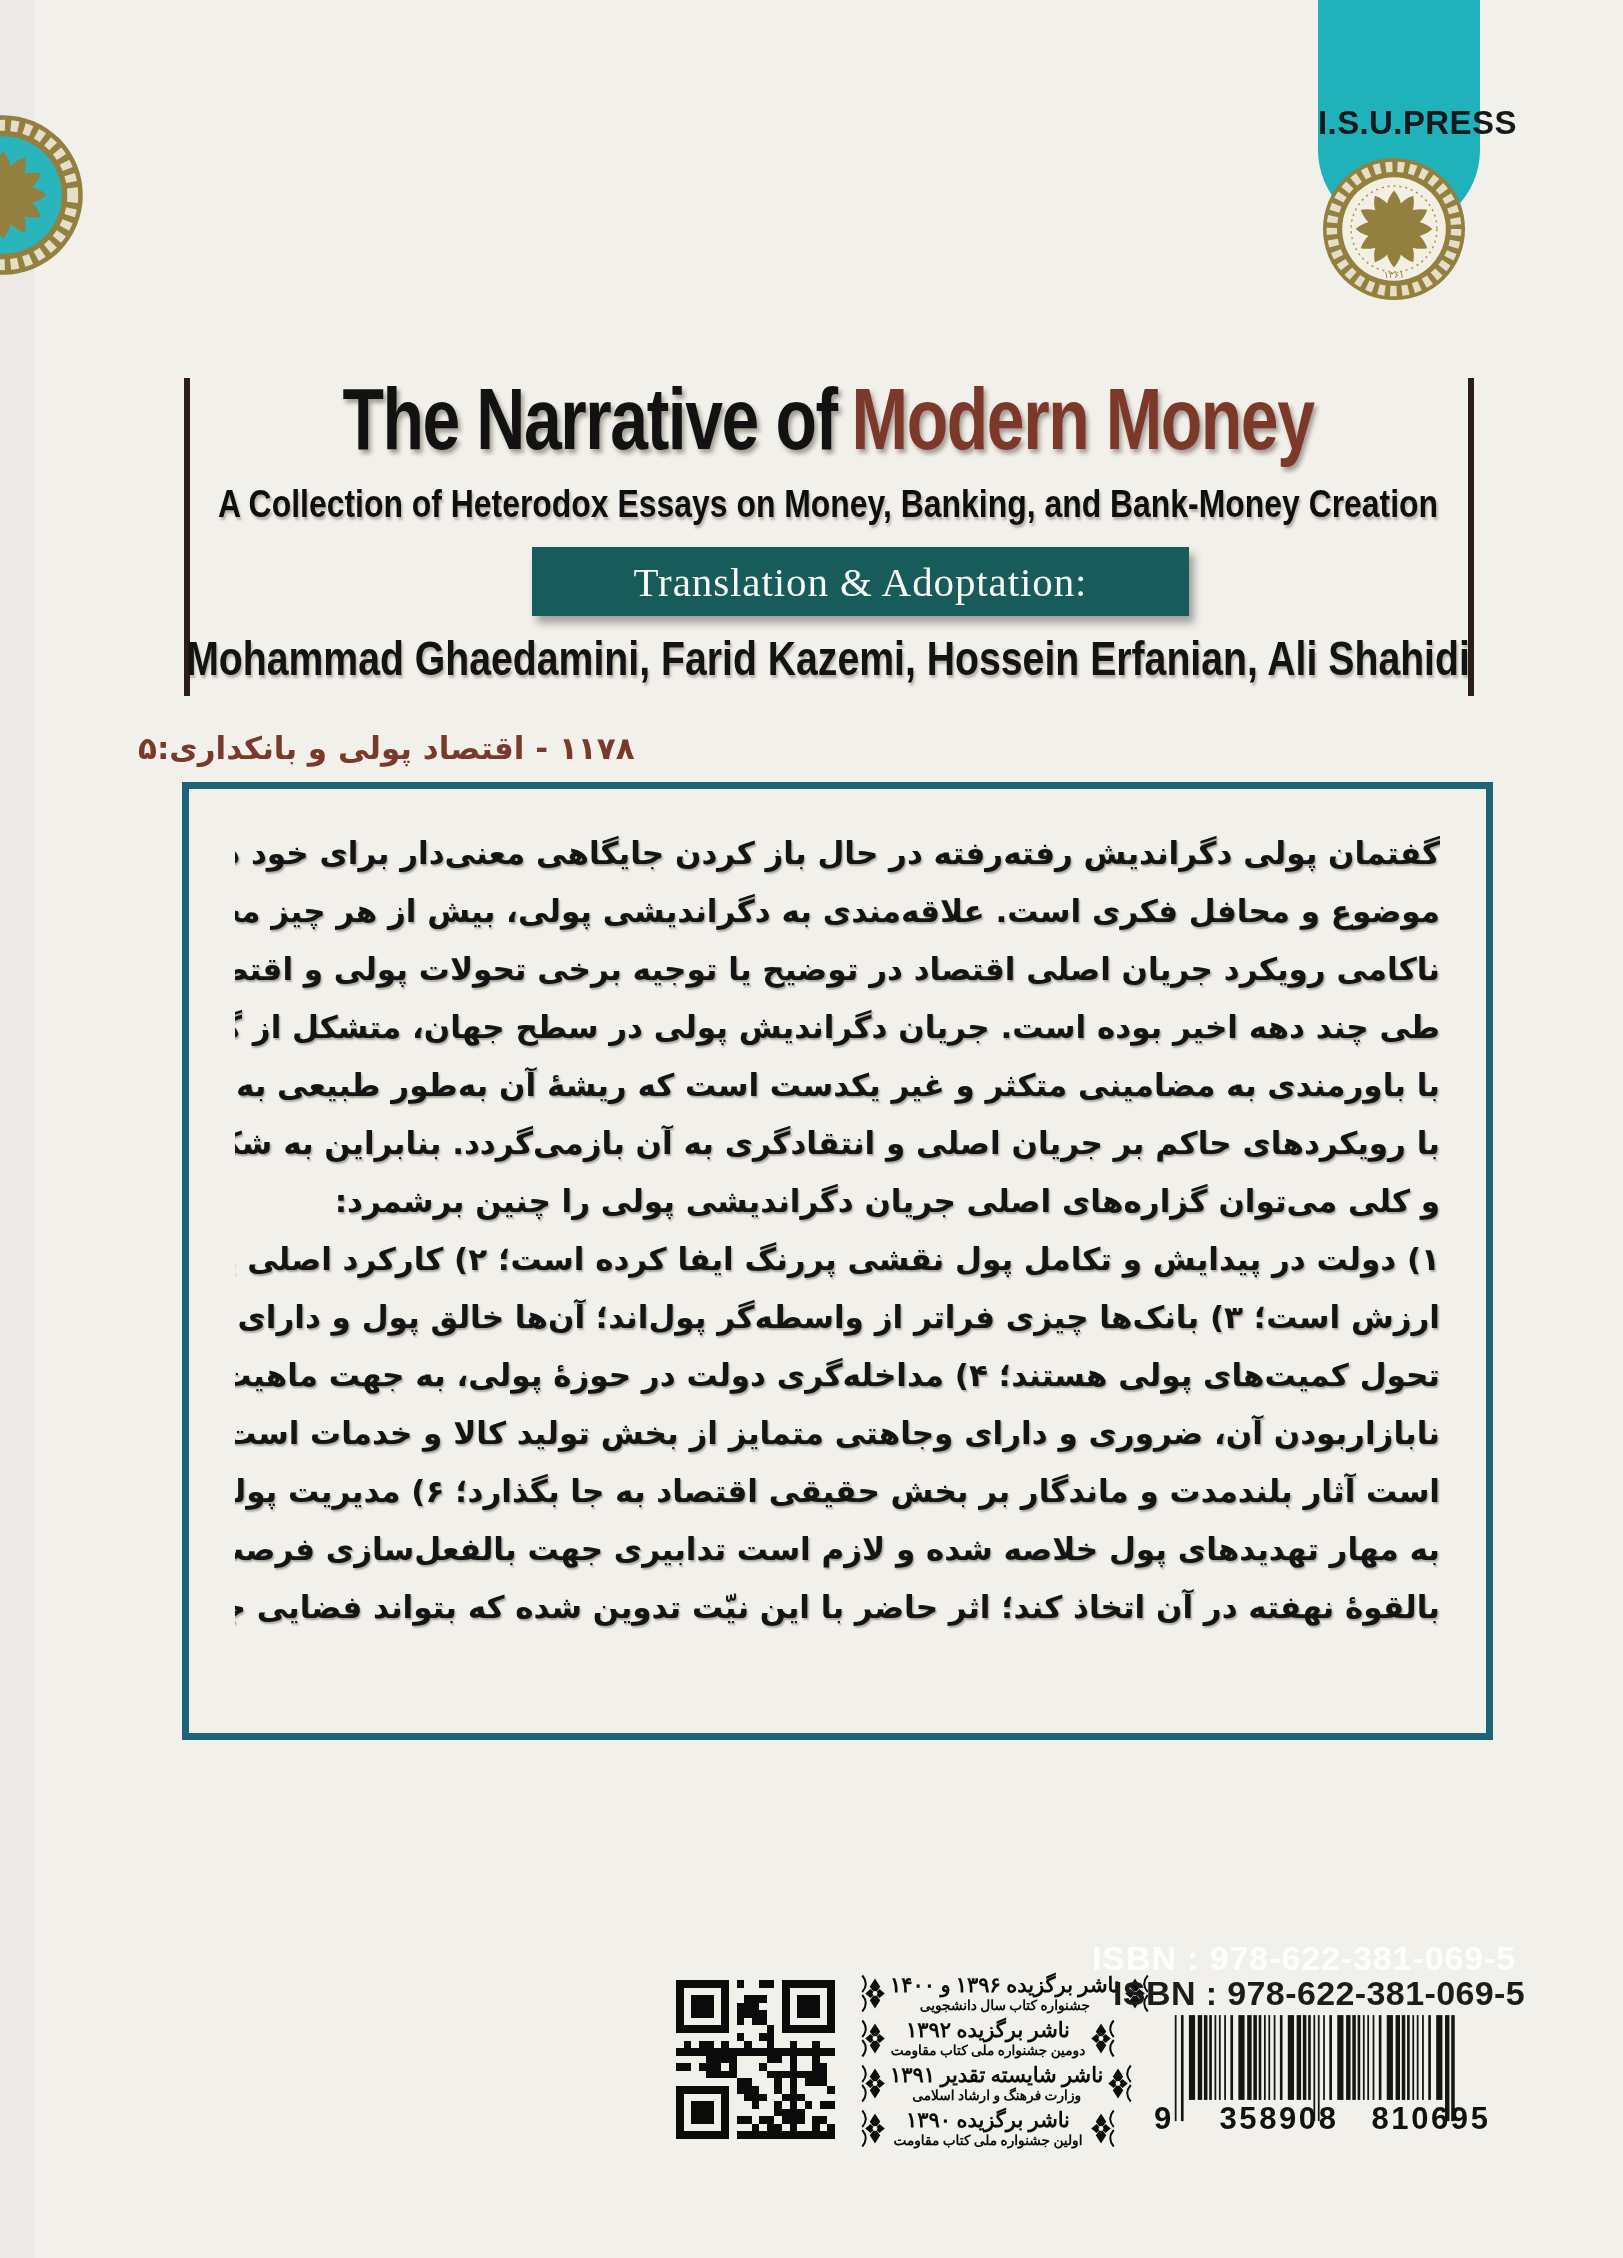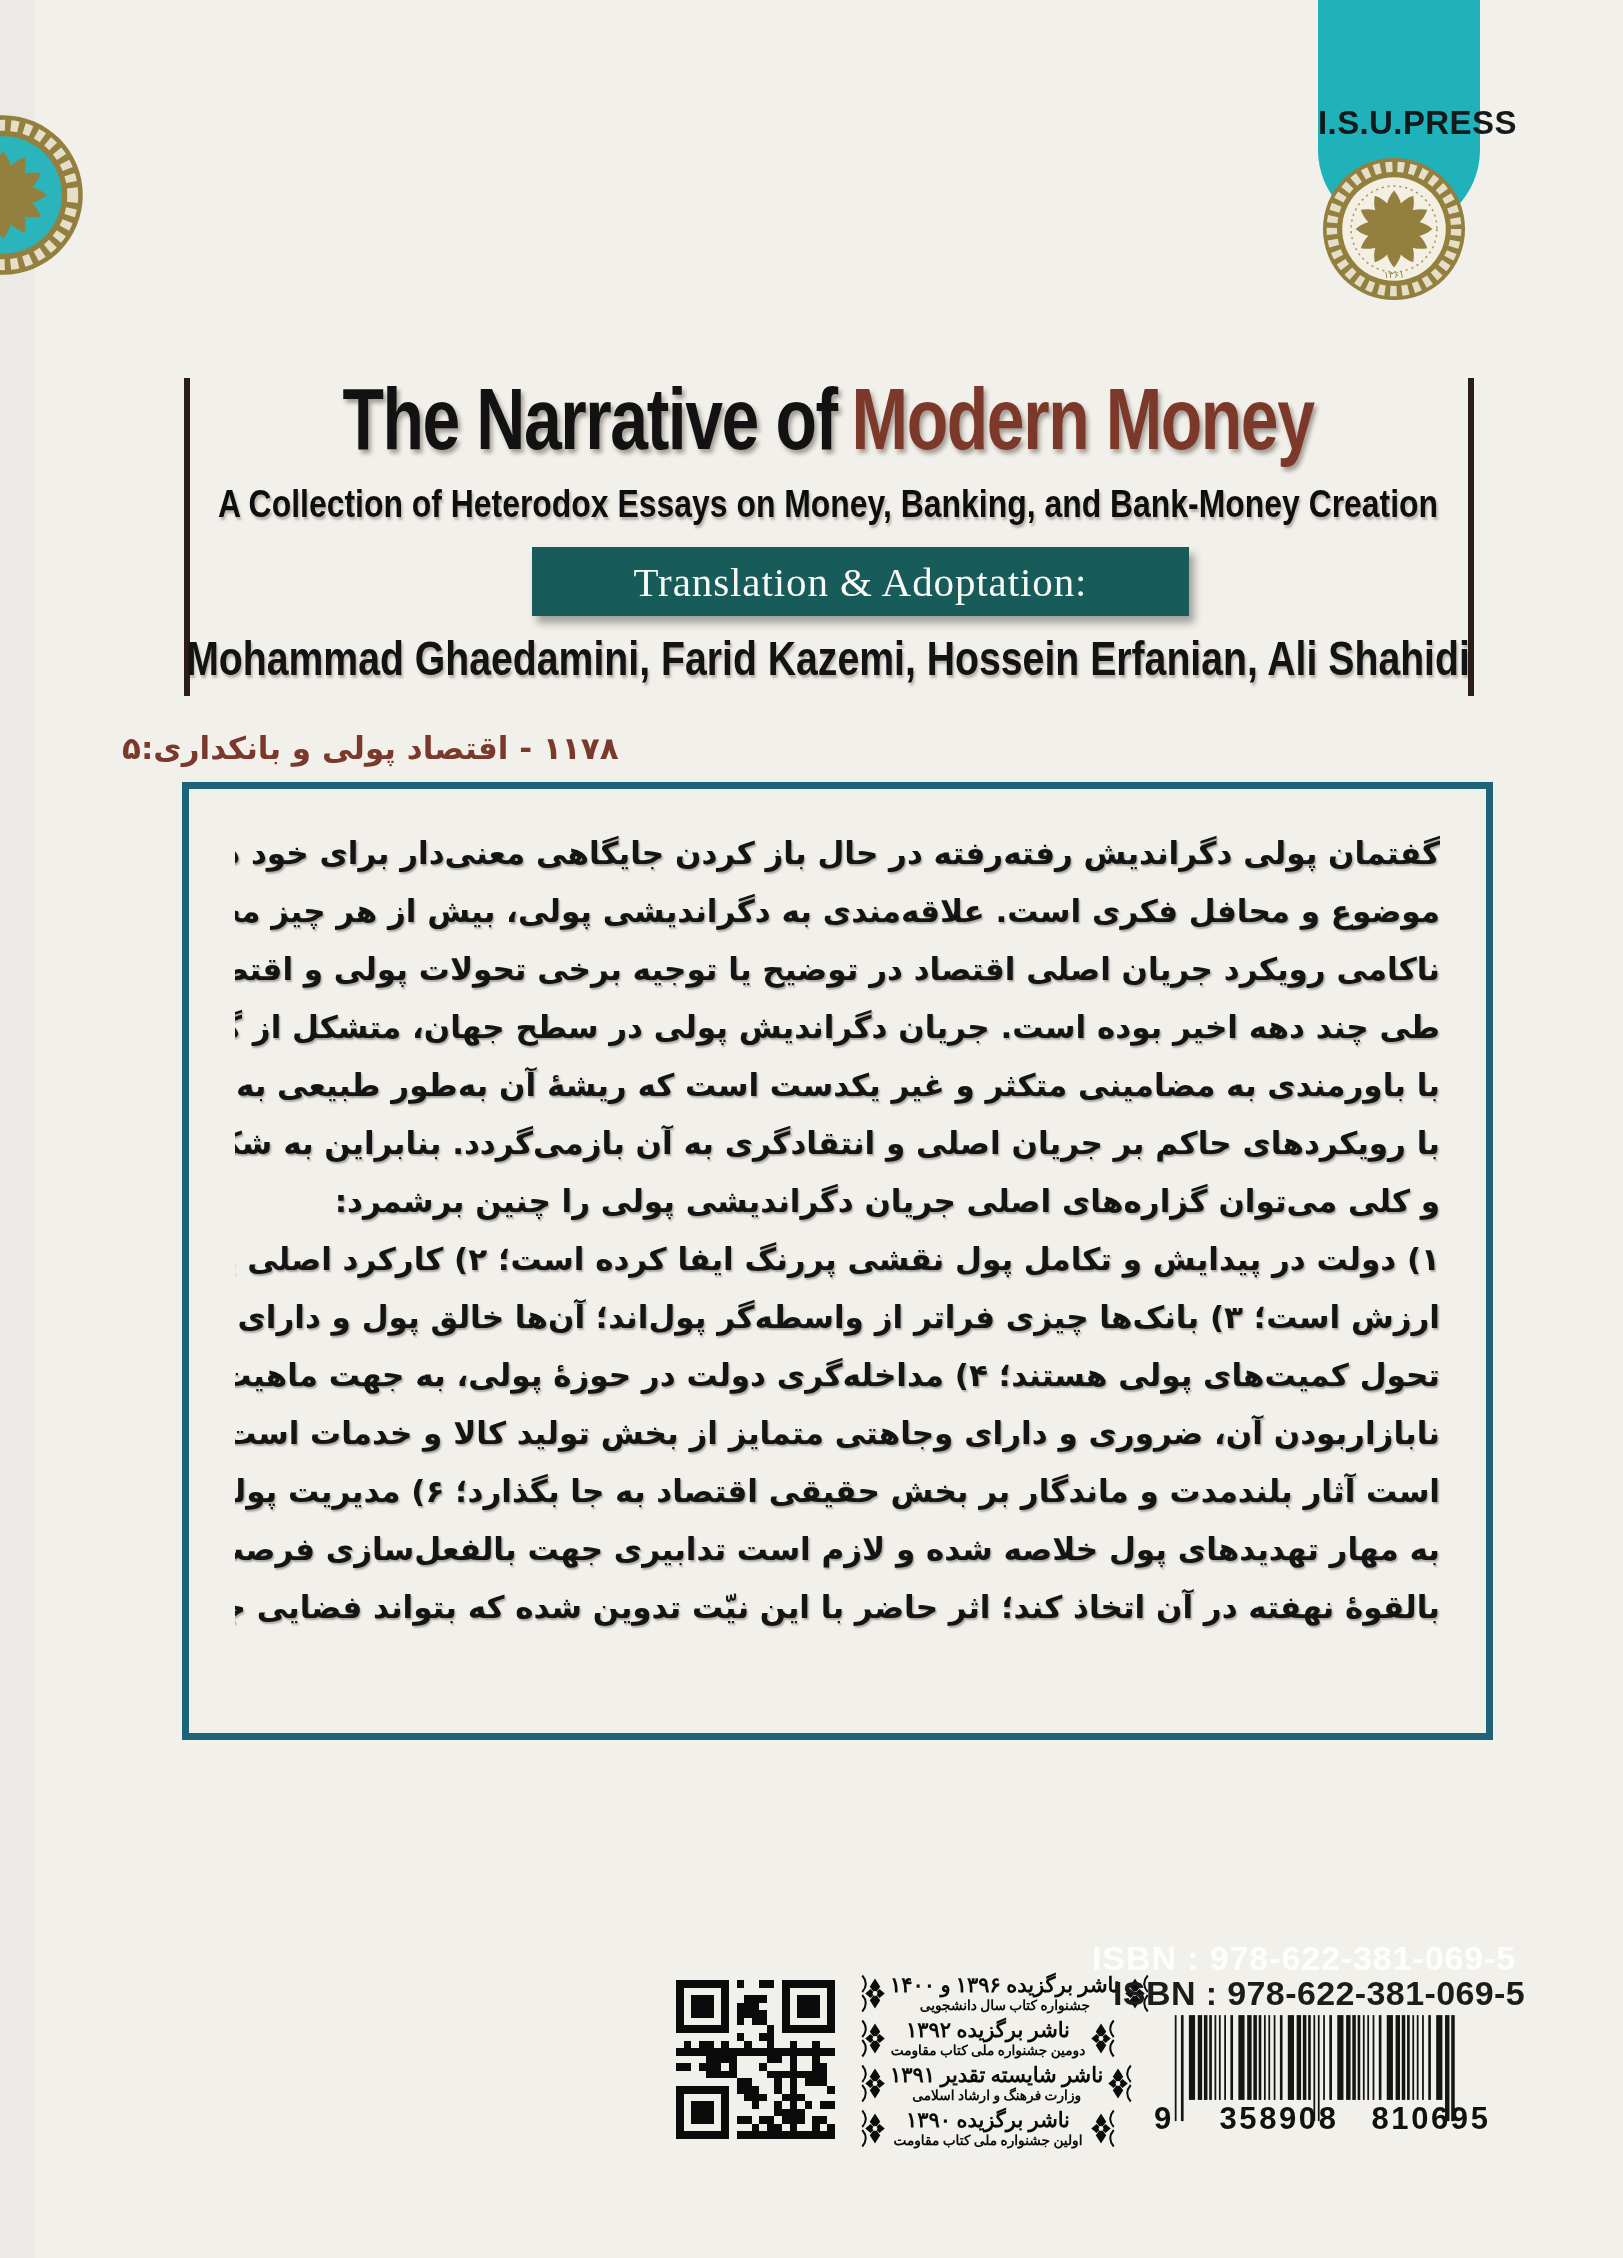--- a/index.html
+++ b/index.html
@@ -28,21 +28,21 @@
           font-size:38px;font-weight:bold;color:#0e0e0e;text-shadow:1.8px 2.6px 2.6px rgba(45,32,25,.3);}
   .trans-box{position:absolute;left:532px;top:547px;width:657px;height:69px;
           display:flex;align-items:center;justify-content:center;
           box-shadow:5.3px 7px 8px rgba(30,25,20,.38);}
   .trans-box span{font-family:"Liberation Serif",serif;font-size:41px;color:#faf8f2;letter-spacing:0.9px;}
   .authors{position:absolute;top:630px;left:828px;white-space:nowrap;
           transform:translateX(-50%) scaleX(.8);transform-origin:center;
           font-size:49px;font-weight:bold;color:#131313;text-shadow:1.8px 2.6px 2.6px rgba(45,32,25,.3);}
 
   
-  .series-label{position:absolute;left:122px;top:730px;font-family:"DejaVu Sans",sans-serif;
+  .series-label{position:absolute;left:138px;top:730px;font-family:"DejaVu Sans",sans-serif;
           font-size:31px;font-weight:bold;color:#7a392b;direction:rtl;}
 
   
   .summary-box{position:absolute;left:182px;top:782px;width:1311px;height:958px;
           box-sizing:border-box;border:7px solid #1e6478;padding:35px 46px 0 46px;}
   .sum-line{direction:rtl;font-family:"DejaVu Sans",sans-serif;font-size:31px;font-weight:bold;
           color:#141414;height:58px;line-height:58px;white-space:nowrap;overflow:hidden;
           text-align:justify;text-align-last:justify;text-shadow:1.3px 1.8px 1.8px rgba(40,35,30,.35);}
   .sum-line.para-end{text-align-last:right;}
 

